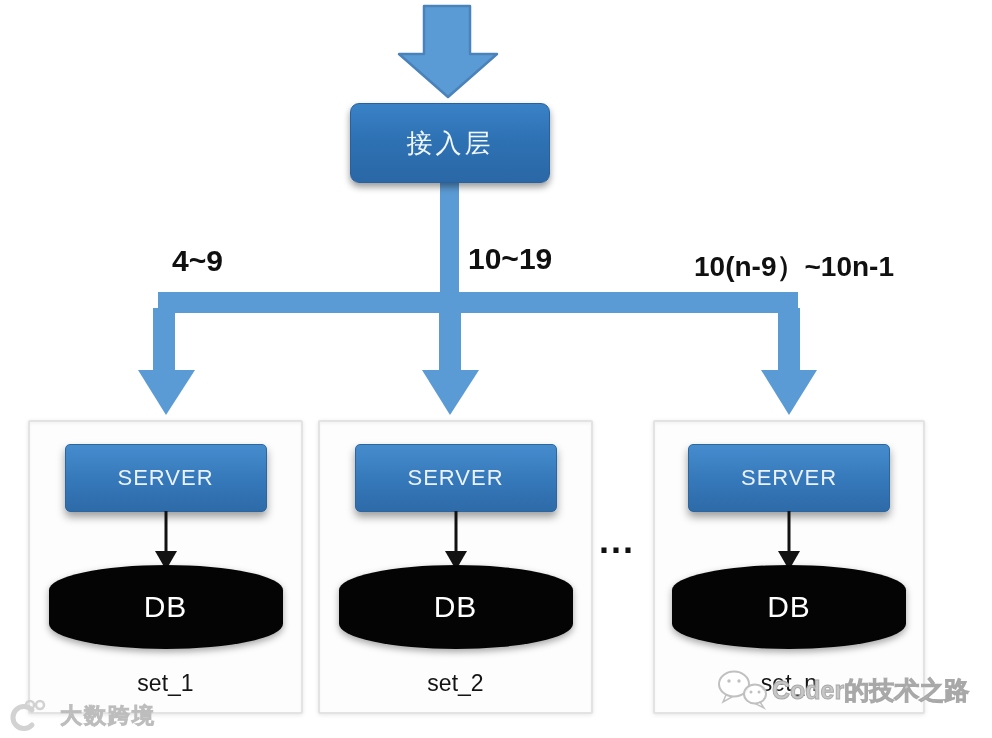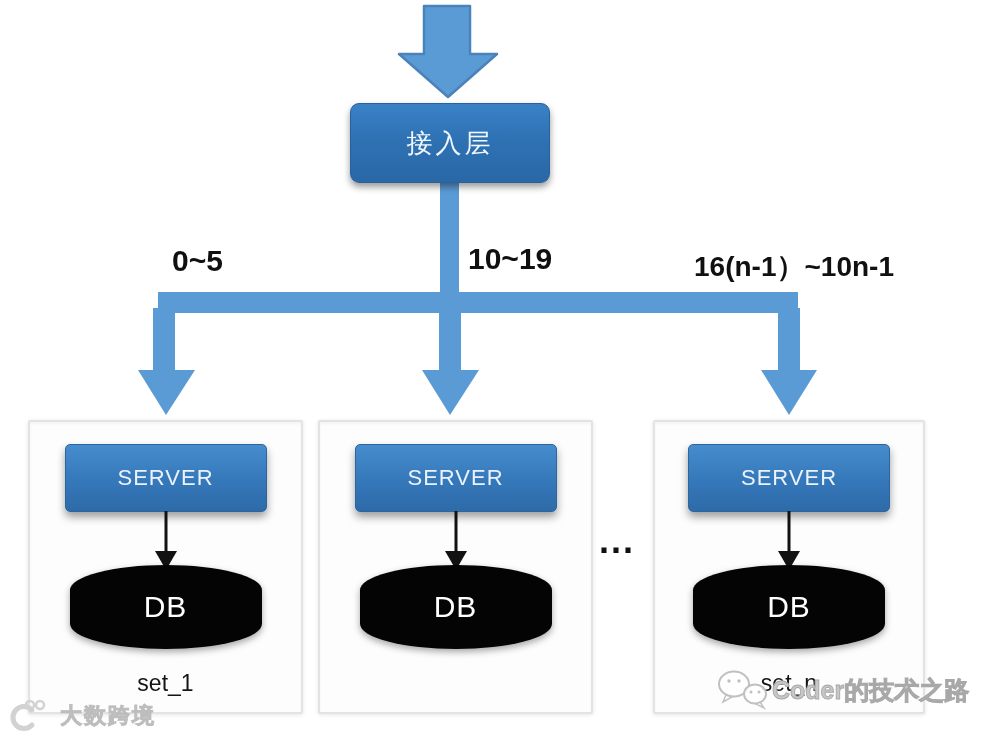--- a/index.html
+++ b/index.html
@@ -47,21 +47,21 @@
     top:89px;width:3px;height:42px;background:#121212;
   }
   .varrow-head{
     position:absolute;left:50%;transform:translateX(-50%);
     top:129px;width:0;height:0;
     border-left:11px solid transparent;border-right:11px solid transparent;
     border-top:19px solid #121212;
   }
   .db-node{
     position:absolute;left:50%;transform:translateX(-50%);top:143px;
-    width:192px;height:84px;background:#040404;
+    width:234px;height:84px;background:#040404;
     border-radius:50% / 30%;
     box-shadow:0 3px 7px rgba(0,0,0,.35);
     color:#ffffff;font-size:30px;letter-spacing:1px;
     display:flex;align-items:center;justify-content:center;
   }
   .set-label{
     position:absolute;left:0;top:248px;width:100%;
     text-align:center;font-size:23px;font-weight:normal;color:#141414;
   }
 
@@ -111,23 +111,23 @@
 
       <rect x="778" y="308" width="22" height="64"></rect>
       <polygon points="761,370 817,370 789,415"></polygon>
     </g>
   </svg>
 
   <div class="abs access-node">
     <span>接入层</span>
   </div>
 
-  <div class="abs branch-label" style="left:172px;top:244px;">0~5</div>
+  <div class="abs branch-label" style="left:172px;top:244px;">4~9</div>
   <div class="abs branch-label" style="left:468px;top:242px;">10~19</div>
-  <div class="abs branch-label" style="left:694px;top:248px;font-size:28px;">16(n-1）~10n-1</div>
+  <div class="abs branch-label" style="left:694px;top:248px;font-size:28px;">10(n-9）~10n-1</div>
 
   <div class="abs set-box" style="left:28px;">
     <div class="server-node">
       <span>SERVER</span>
     </div>
     <div class="varrow-line"></div>
     <div class="varrow-head"></div>
     <div class="db-node">
       <span>DB</span>
     </div>
@@ -136,20 +136,21 @@
 
   <div class="abs set-box" style="left:318px;">
     <div class="server-node">
       <span>SERVER</span>
     </div>
     <div class="varrow-line"></div>
     <div class="varrow-head"></div>
     <div class="db-node">
       <span>DB</span>
     </div>
+    <div class="set-label">set_2</div>
   </div>
 
   <div class="abs ellipsis">...</div>
 
   <div class="abs set-box" style="left:653px;width:272px;">
     <div class="server-node">
       <span>SERVER</span>
     </div>
     <div class="varrow-line"></div>
     <div class="varrow-head"></div>

